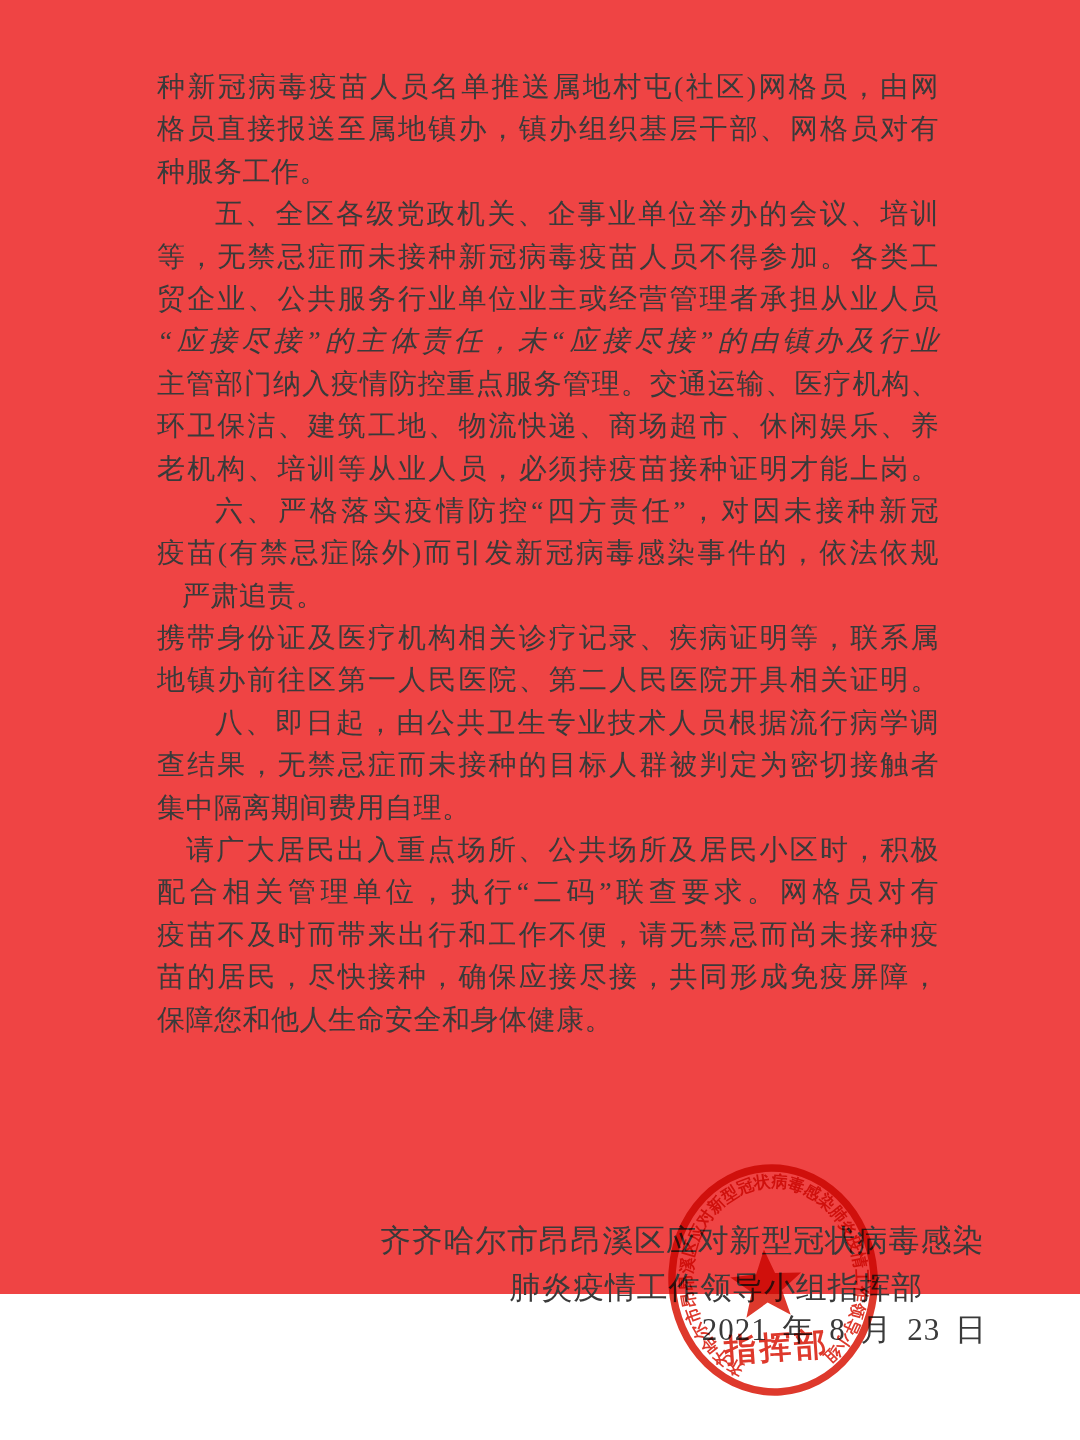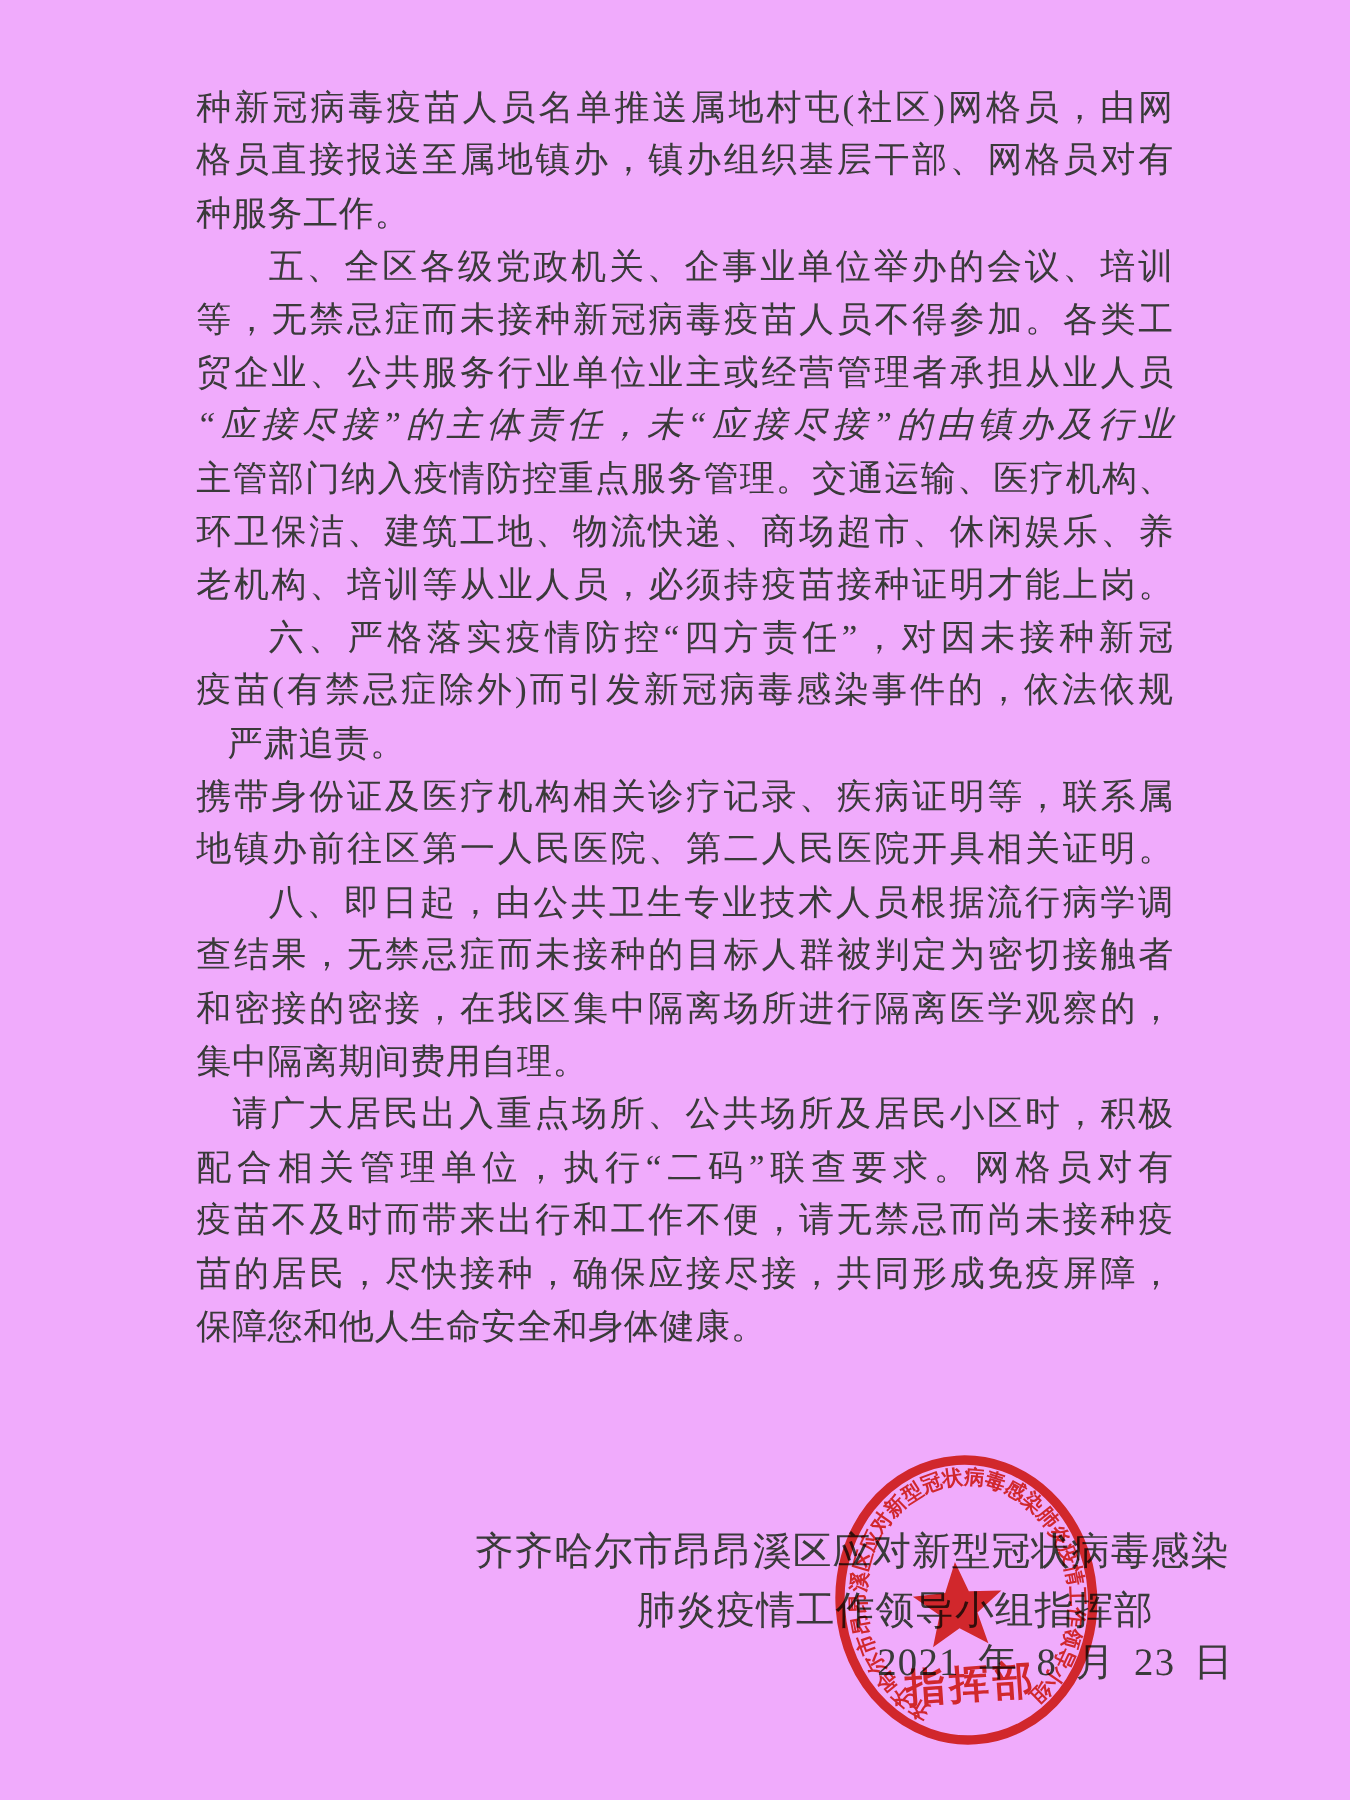--- a/index.html
+++ b/index.html
@@ -7,22 +7,22 @@
     padding: 0;
     width: 1080px;
     height: 1440px;
     overflow: hidden;
     background: #ffffff;
   }
   .page {
     position: absolute;
     left: 0; top: 0;
     width: 1080px;
-    height: 1440px;
-    background: #f0abfc;
+    height: 1294px;
+    background: #ef4444;
     font-family: "Liberation Serif", "DejaVu Serif", serif;
   }
   
   .doc-body {
     position: absolute;
     left: 157px;
     top: 66px;
     width: 782px;
     color: #3a3a3a;
   }
@@ -78,21 +78,20 @@
       <div class="line" style="text-indent: 0px;">主管部门纳入疫情防控重点服务管理。交通运输、医疗机构、</div>
       <div class="line" style="text-indent: 0px;">环卫保洁、建筑工地、物流快递、商场超市、休闲娱乐、养</div>
       <div class="line" style="text-indent: 0px;">老机构、培训等从业人员，必须持疫苗接种证明才能上岗。</div>
       <div class="line" style="text-indent: 58px;">六、严格落实疫情防控“四方责任”，对因未接种新冠</div>
       <div class="line" style="text-indent: 0px;">疫苗(有禁忌症除外)而引发新冠病毒感染事件的，依法依规</div>
       <div class="line end" style="text-indent: 0px; margin-left: 25px;">严肃追责。</div>
       <div class="line" style="text-indent: 0px;">携带身份证及医疗机构相关诊疗记录、疾病证明等，联系属</div>
       <div class="line" style="text-indent: 0px;">地镇办前往区第一人民医院、第二人民医院开具相关证明。</div>
       <div class="line" style="text-indent: 58px;">八、即日起，由公共卫生专业技术人员根据流行病学调</div>
       <div class="line" style="text-indent: 0px;">查结果，无禁忌症而未接种的目标人群被判定为密切接触者</div>
-      <div class="line" style="text-indent: 0px;">和密接的密接，在我区集中隔离场所进行隔离医学观察的，</div>
       <div class="line end" style="text-indent: 0px;">集中隔离期间费用自理。</div>
       <div class="line" style="text-indent: 29px;">请广大居民出入重点场所、公共场所及居民小区时，积极</div>
       <div class="line" style="text-indent: 0px;">配合相关管理单位，执行“二码”联查要求。网格员对有</div>
       <div class="line" style="text-indent: 0px;">疫苗不及时而带来出行和工作不便，请无禁忌而尚未接种疫</div>
       <div class="line" style="text-indent: 0px;">苗的居民，尽快接种，确保应接尽接，共同形成免疫屏障，</div>
       <div class="line end" style="text-indent: 0px;">保障您和他人生命安全和身体健康。</div>
     </div>
 
   <div class="sig-line sig-org1">齐齐哈尔市昂昂溪区应对新型冠状病毒感染</div>
   <div class="sig-line sig-org2">肺炎疫情工作领导小组指挥部</div>

